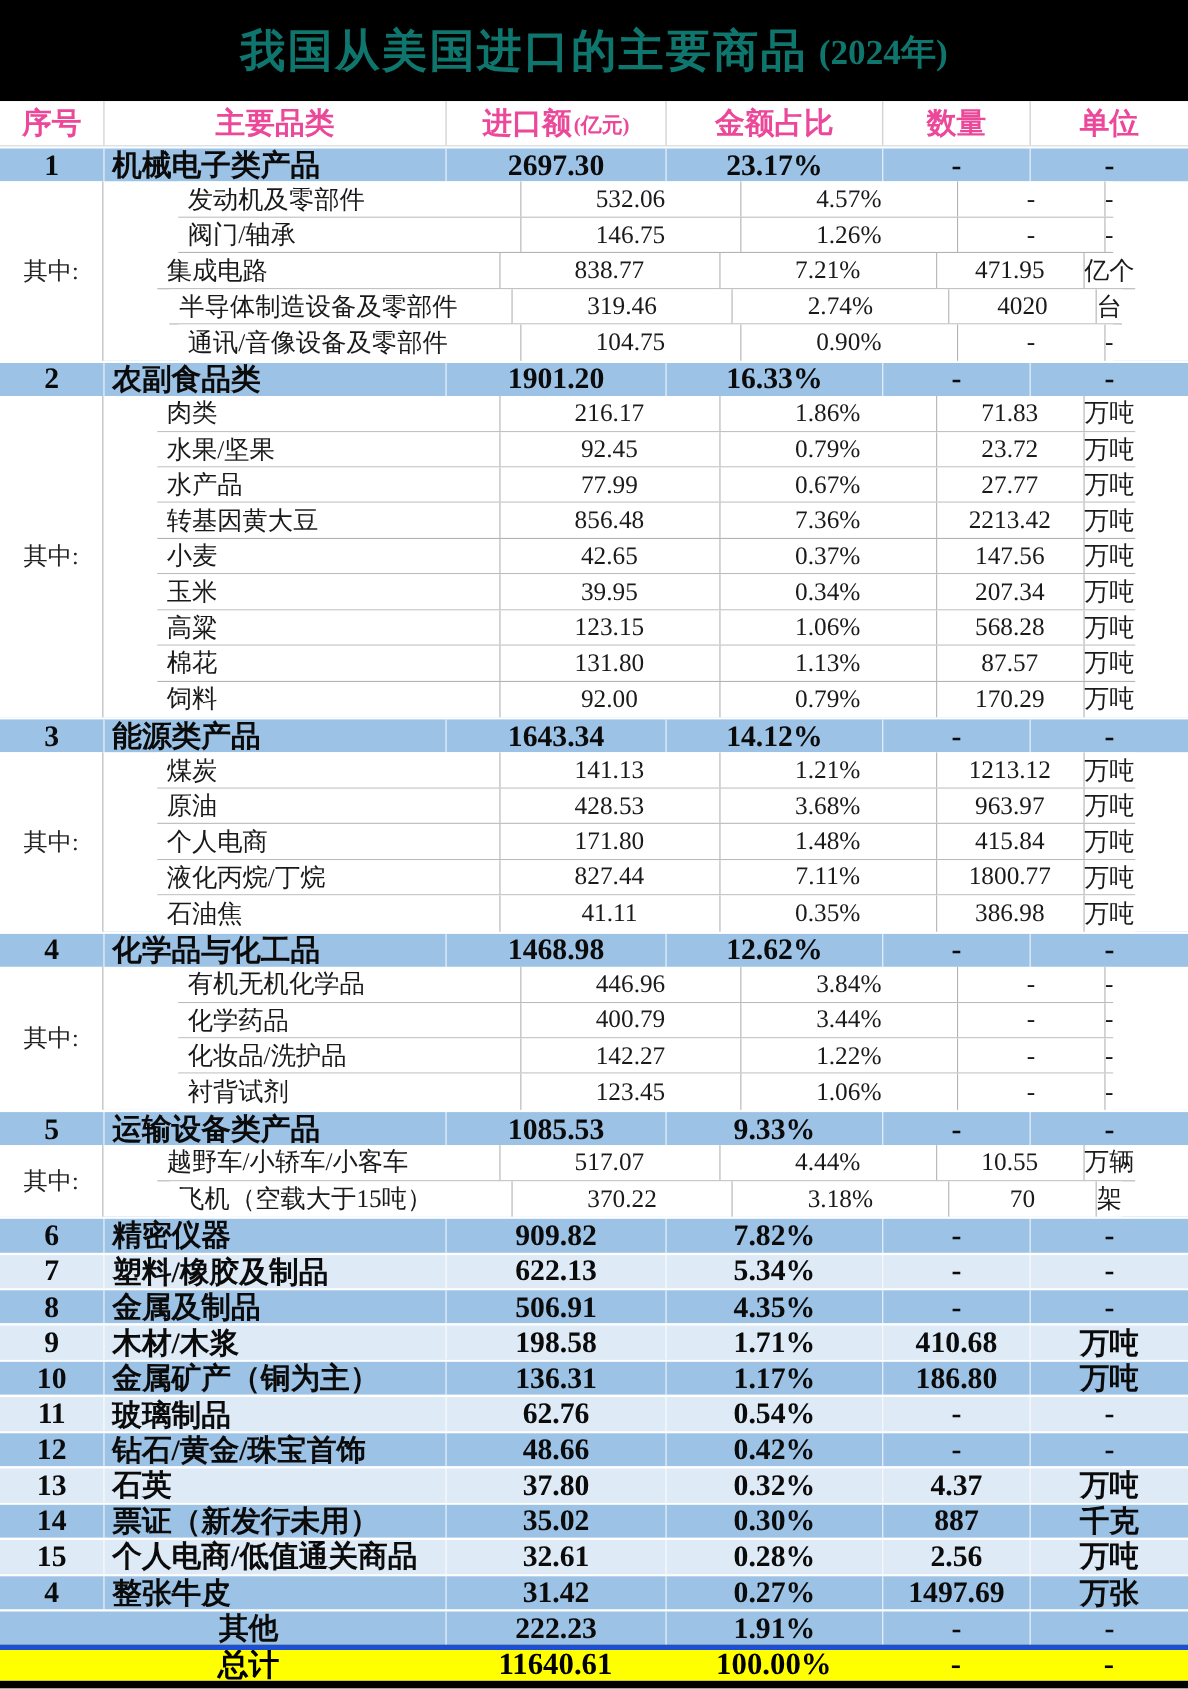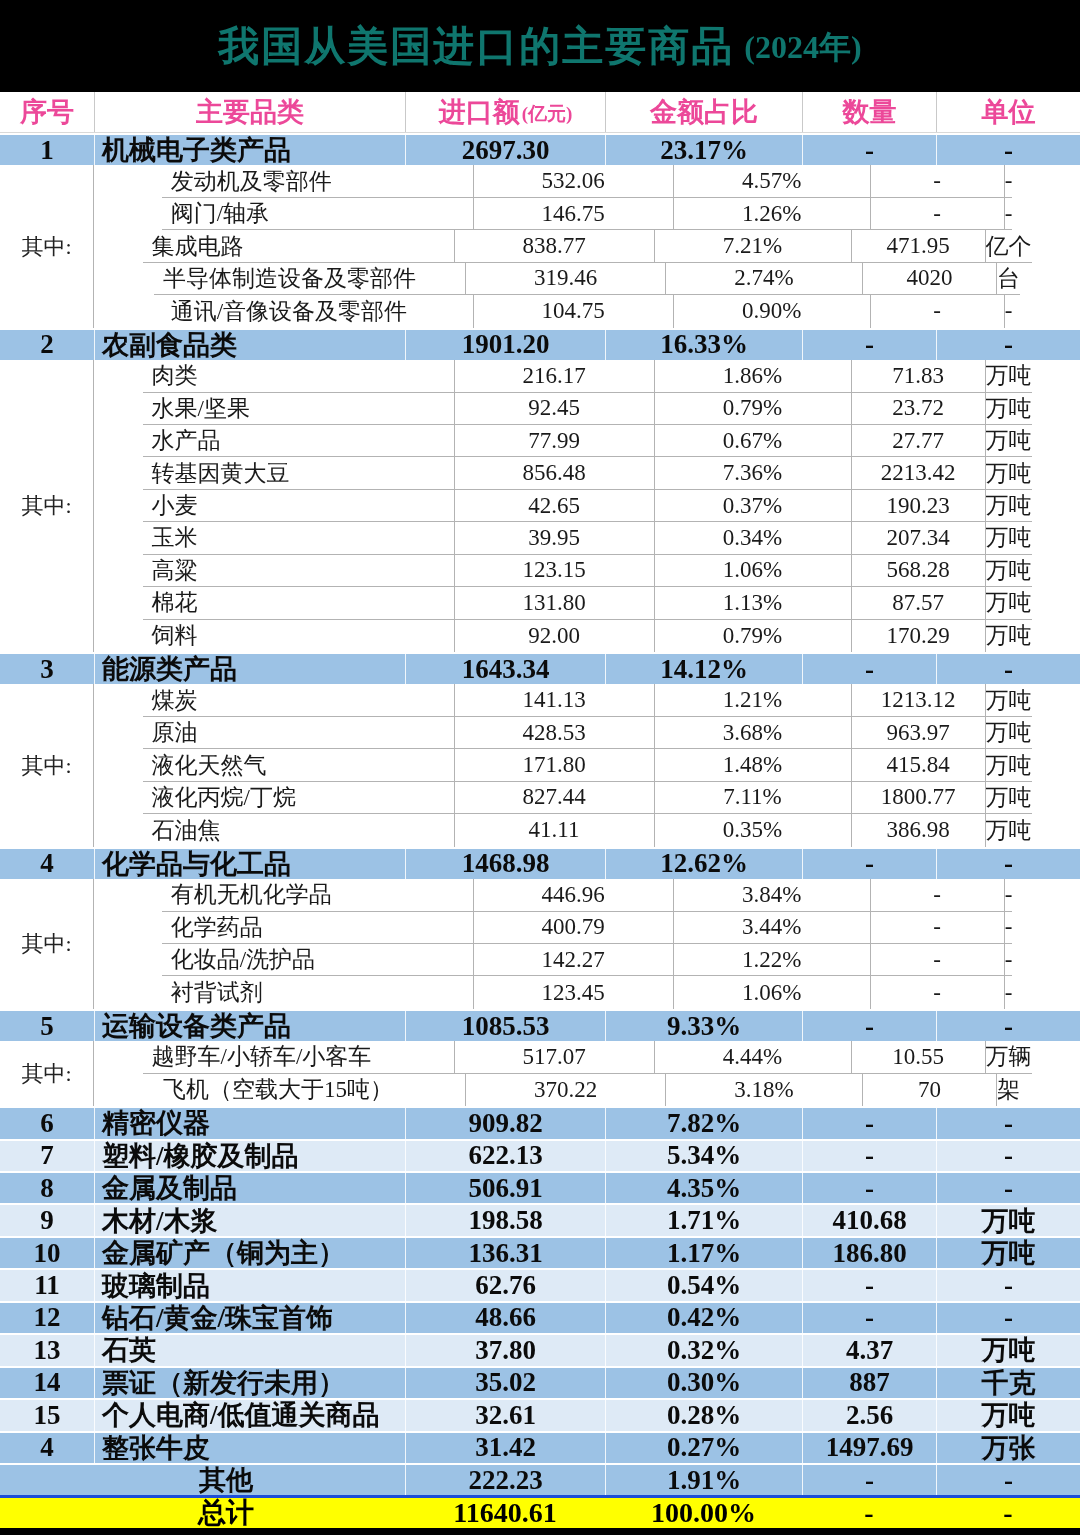--- a/index.html
+++ b/index.html
@@ -75,21 +75,21 @@
   }
   .sub-row:last-child{border-bottom:none;}
   .sub-row .cell{border-left:1px solid #b3b3b3;}
   .sub-row .cell:first-child{border-left:none;}
   .sub-row .cell.lbl{padding-left:9px;}
   
   .merge2{width:405px;padding-left:47px;}
   .total-row{
     background:#FFFF00;
     font-weight:bold;font-size:28px;color:#000;
-    border-top:3px solid #1d4ed8;
+    border-top:5px solid #1d4ed8;
   }
   .bottom-bar{height:7px;background:#000000;}
 </style>
 </head>
 <body>
 
 <div class="page">
   <div class="title-bar">
     <span class="title-main">我国从美国进口的主要商品</span>
     <span class="title-year">(2024年)</span>
@@ -200,21 +200,21 @@
             <div class="cell c2 lbl">转基因黄大豆</div>
             <div class="cell c3">856.48</div>
             <div class="cell c4">7.36%</div>
             <div class="cell c5">2213.42</div>
             <div class="cell c6">万吨</div>
           </div>
           <div class="sub-row">
             <div class="cell c2 lbl">小麦</div>
             <div class="cell c3">42.65</div>
             <div class="cell c4">0.37%</div>
-            <div class="cell c5">190.23</div>
+            <div class="cell c5">147.56</div>
             <div class="cell c6">万吨</div>
           </div>
           <div class="sub-row">
             <div class="cell c2 lbl">玉米</div>
             <div class="cell c3">39.95</div>
             <div class="cell c4">0.34%</div>
             <div class="cell c5">207.34</div>
             <div class="cell c6">万吨</div>
           </div>
           <div class="sub-row">
@@ -259,21 +259,21 @@
             <div class="cell c6">万吨</div>
           </div>
           <div class="sub-row">
             <div class="cell c2 lbl">原油</div>
             <div class="cell c3">428.53</div>
             <div class="cell c4">3.68%</div>
             <div class="cell c5">963.97</div>
             <div class="cell c6">万吨</div>
           </div>
           <div class="sub-row">
-            <div class="cell c2 lbl">液化天然气</div>
+            <div class="cell c2 lbl">个人电商</div>
             <div class="cell c3">171.80</div>
             <div class="cell c4">1.48%</div>
             <div class="cell c5">415.84</div>
             <div class="cell c6">万吨</div>
           </div>
           <div class="sub-row">
             <div class="cell c2 lbl">液化丙烷/丁烷</div>
             <div class="cell c3">827.44</div>
             <div class="cell c4">7.11%</div>
             <div class="cell c5">1800.77</div>

